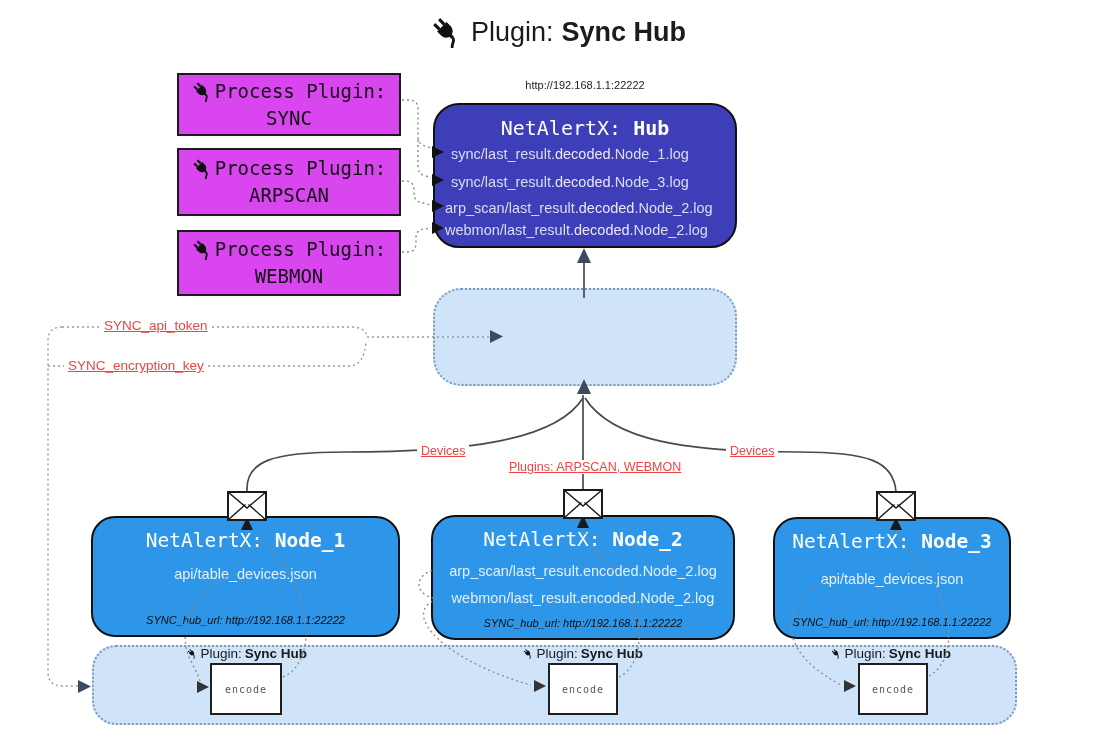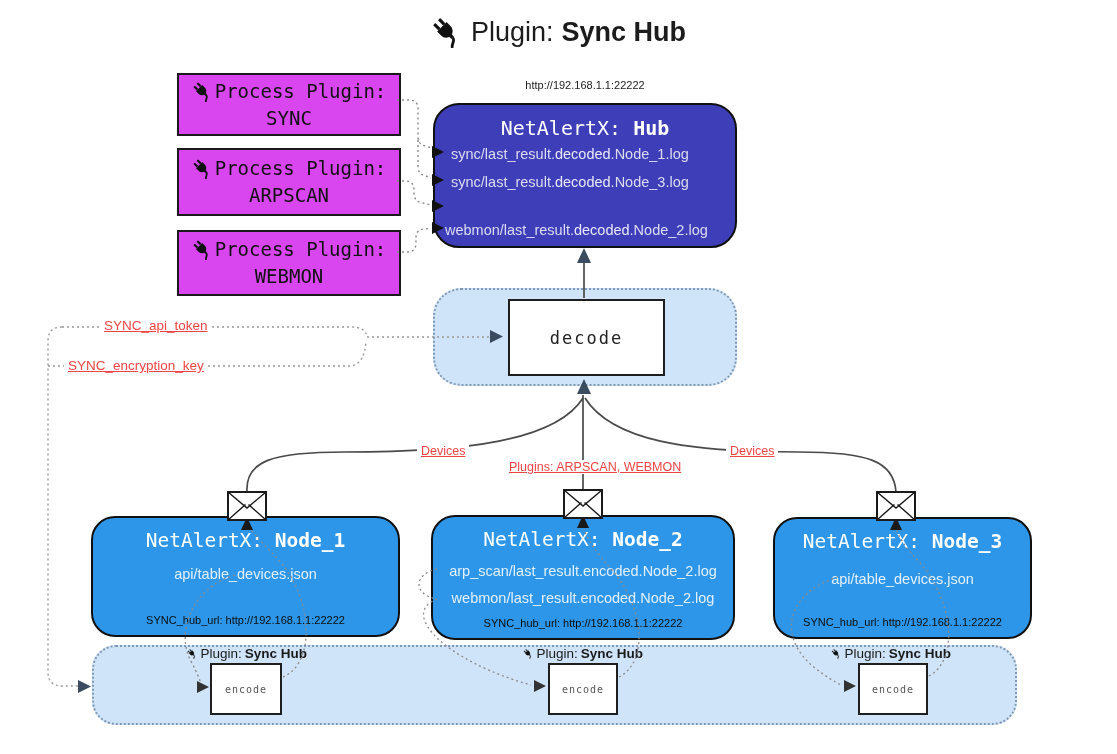--- a/index.html
+++ b/index.html
@@ -36,21 +36,21 @@
   .decode-panel{left:433px;top:288px;width:304px;height:98px;border-radius:28px;}
   .white-box{background:#fff;border:2px solid #1f1f1f;box-sizing:border-box;z-index:2;
              display:flex;align-items:center;justify-content:center;color:#222;}
   .decode-box{left:508px;top:299px;width:157px;height:77px;font-size:17px;letter-spacing:2px;}
 
   
   .node{background:#2d96e8;border:2.5px solid #101010;border-radius:24px;z-index:2;box-sizing:border-box;}
   .node-title{position:absolute;left:0;top:11px;width:100%;text-align:center;font-size:19.5px;color:#fff;}
   .node-title b{font-weight:bold;}
   .node-file{position:absolute;left:0;width:100%;text-align:center;font-size:14.5px;color:#e3f0fc;white-space:nowrap;}
-  .node-url{position:absolute;left:0;bottom:9px;width:100%;text-align:center;font-size:11px;color:#0d0d0d;}
+  .node-url{position:absolute;left:0;bottom:9px;width:100%;text-align:center;font-size:11px;color:#0d0d0d;font-style:italic;}
 
   
   .band{left:92px;top:645px;width:925px;height:80px;border-radius:24px;}
   .enc-label{z-index:2;display:flex;align-items:center;justify-content:center;gap:3px;
              font-size:13.5px;color:#1a1a1a;white-space:nowrap;}
   .enc-label b{font-weight:bold;}
   .enc-label .plug{width:15px;height:15px;}
   .encode-box{font-size:10px;letter-spacing:1px;color:#555;}
 
   
@@ -123,38 +123,38 @@
       <span>Process Plugin:</span>
       </div>
     <div>WEBMON</div>
   </div>
 
   <div class="abs hub-url">http://192.168.1.1:22222</div>
   <div class="abs hub">
     <div class="hub-title mono"><span>NetAlertX: </span><b>Hub</b></div>
     <div class="hub-log" style="top:41px;"><span>sync/last_result.</span><b>decoded</b><span>.Node_1.log</span></div>
     <div class="hub-log" style="top:69px;"><span>sync/last_result.</span><b>decoded</b><span>.Node_3.log</span></div>
+    <div class="hub-log" style="top:95px;left:10px;"><span>arp_scan/last_result.</span><b>decoded</b><span>.Node_2.log</span></div>
     <div class="hub-log" style="top:117px;left:10px;"><span>webmon/last_result.</span><b>decoded</b><span>.Node_2.log</span></div>
   </div>
 
   <div class="abs panel decode-panel"></div>
-  <div class="abs white-box decode-box mono">decode</div>
 
   <div class="abs node" style="left:91px;top:516px;width:309px;height:121px;">
     <div class="node-title mono"><span>NetAlertX: </span><b>Node_1</b></div>
     <div class="node-file" style="top:48px;">api/table_devices.json</div>
     <div class="node-url">SYNC_hub_url: http://192.168.1.1:22222</div>
   </div>
   <div class="abs node" style="left:431px;top:515px;width:304px;height:125px;">
     <div class="node-title mono"><span>NetAlertX: </span><b>Node_2</b></div>
     <div class="node-file" style="top:46px;">arp_scan/last_result.encoded.Node_2.log</div>
     <div class="node-file" style="top:73px;">webmon/last_result.encoded.Node_2.log</div>
     <div class="node-url">SYNC_hub_url: http://192.168.1.1:22222</div>
   </div>
-  <div class="abs node" style="left:773px;top:517px;width:259px;height:122px;padding-left:48px;">
+  <div class="abs node" style="left:773px;top:517px;width:238px;height:122px;padding-left:48px;">
     <div class="node-title mono"><span>NetAlertX: </span><b>Node_3</b></div>
     <div class="node-file" style="top:52px;">api/table_devices.json</div>
     <div class="node-url">SYNC_hub_url: http://192.168.1.1:22222</div>
   </div>
 
   <div class="abs panel band"></div>
   <div class="abs enc-label" style="left:187px;top:646px;width:120px;">
     <svg class="plug" viewBox="0 0 24 24">
         <g transform="rotate(-45 12 12)" fill="#111">
           <rect x="8.2" y="1" width="2.4" height="5.5" rx="0.6"></rect>

